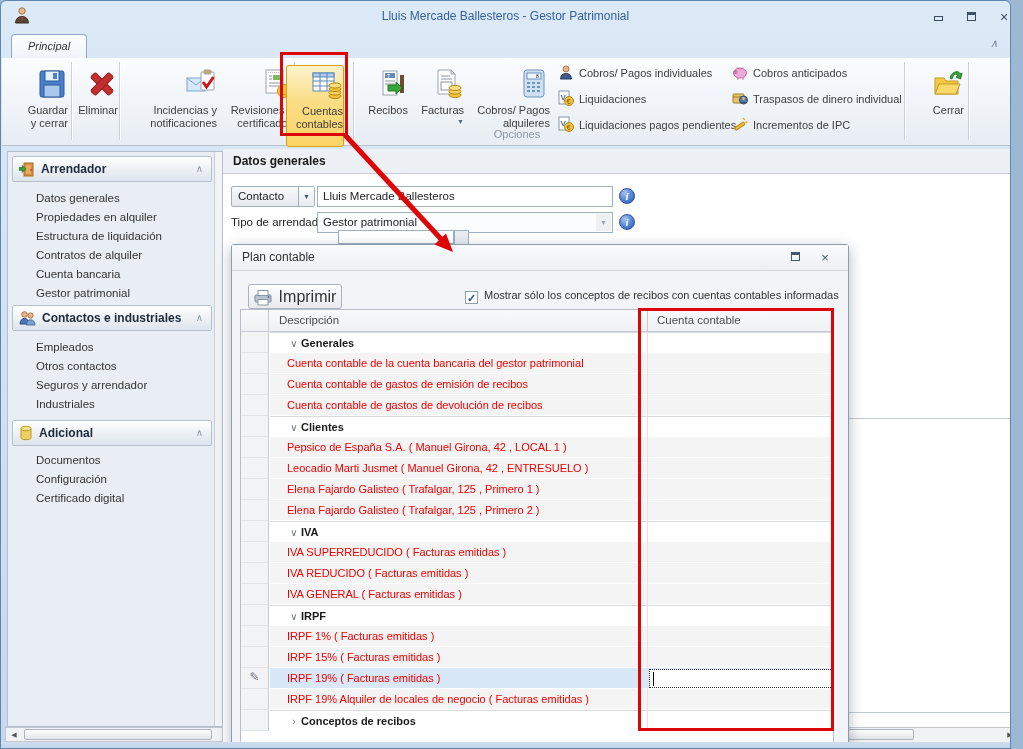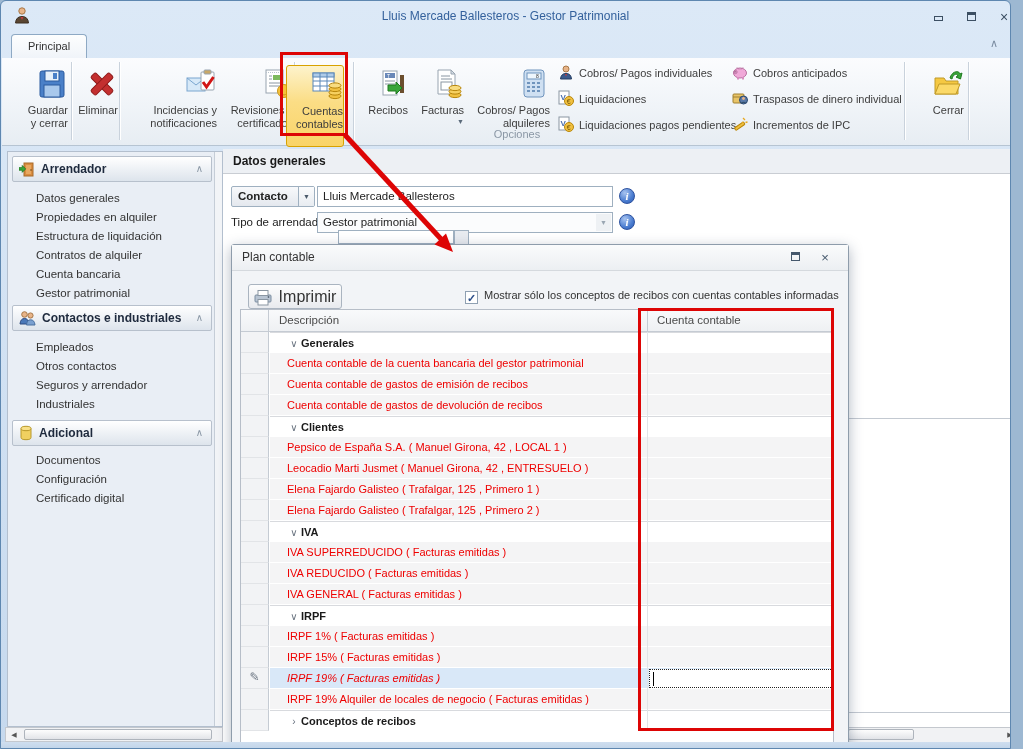--- a/index.html
+++ b/index.html
@@ -14,21 +14,21 @@
   .title-text { position:absolute; left:0; right:0; top:8px; text-align:center;
                 font-size:12px; color:#34619c; }
   .user-ico { position:absolute; left:12px; top:5px; }
   .winbtn { position:absolute; top:9px; width:24px; height:15px; text-align:center;
             color:#3c4f63; font-size:11px; line-height:14px; cursor:default; }
   .wb-min { left:925px; } .wb-max { left:958px; } .wb-close { left:991px; font-size:14px; }
   .wb-bar { display:inline-block; width:9px; height:5px; border:1px solid #3c4f63; margin-top:5px; }
   .wb-box { display:inline-block; width:9px; height:9px; border:1px solid #3c4f63; border-top-width:3px; margin-top:2px; }
 
   
-  .tabrow { position:absolute; left:0; top:30px; width:100%; height:27px; }
+  .tabrow { position:absolute; left:0; top:30px; width:100%; height:27px;font-style:italic; }
   .tab { position:absolute; left:10px; top:3px; width:76px; height:24px;
          background:linear-gradient(#fdfefe,#f0f4f9); border:1px solid #8ea9c4; border-bottom:none;
          border-radius:4px 4px 0 0; font-size:11px; color:#333; text-align:center; line-height:23px; }
   .ribbon-collapse { position:absolute; right:12px; top:6px; color:#7a8ba0; font-size:11px; }
 
   
   .ribbon { position:absolute; left:1px; top:57px; width:1021px; height:88px;
             background:linear-gradient(#fbfcfe 0%,#f0f4f8 55%,#e7edf3 100%);
             border-bottom:1px solid #b6c4d2; }
   .rsep { position:absolute; top:4px; height:78px; width:1px; background:#c9d2dc; box-shadow:1px 0 0 #ffffff; }
@@ -63,21 +63,21 @@
             border:1px solid #aeb4bc; border-radius:2px; }
 
   
   .main { position:absolute; left:222px; top:148px; width:797px; height:593px; background:#ffffff; }
   .main-hdr { position:absolute; left:0; top:0; width:100%; height:25px; background:#edf0f4;
               border-bottom:1px solid #c9cdd3; font-size:12px; font-weight:bold; color:#1a1a1a;
               line-height:24px; padding-left:10px; }
   .fld-label { position:absolute; font-size:11.5px; color:#222; }
   .combo-btn { position:absolute; width:84px; height:21px;
                background:linear-gradient(#f8f9fb,#e4e8ee); border:1px solid #9fb0c0; border-radius:2px;
-               font-size:11.5px; color:#222; line-height:19px; padding-left:6px; cursor:default;font-weight:bold; }
+               font-size:11.5px; color:#222; line-height:19px; padding-left:6px; cursor:default; }
   .combo-btn .dd { position:absolute; right:0; top:0; width:16px; height:100%;
                    border-left:1px solid #9fb0c0; background:linear-gradient(#fbfcfd,#e8ecf1);
                    color:#4a5a6a; font-size:7px; text-align:center; line-height:19px; }
   .tfield { position:absolute; height:21px; background:#fff; border:1px solid #9fb0c0;
             font-size:11.5px; color:#222; line-height:19px; padding-left:5px; }
   .tfield .dd2 { position:absolute; right:1px; top:1px; width:15px; height:17px; background:#eef1f4;
                  color:#9aa6b2; font-size:7px; text-align:center; line-height:17px; }
   .info { position:absolute; width:16px; height:16px; border-radius:50%;
           background:radial-gradient(circle at 35% 28%, #a8c4f0, #4a7cd0 60%, #2d5cb0);
           border:1px solid #2d52a0; color:#fff; font-size:11px; font-weight:bold; font-style:italic;
@@ -123,21 +123,21 @@
   .tbody { position:absolute; left:0; top:22px; width:100%; }
   .trow { position:relative; height:21px; font-size:11px; }
   .trow .sel { position:absolute; left:0; top:0; width:28px; height:100%;
                background:#f2f3f5; border-right:1px solid #c5cbd3; border-bottom:1px solid #e2e4e7;
                text-align:center; color:#6a7480; font-size:12px; line-height:19px; }
   .trow .desc { position:absolute; left:29px; top:0; right:0; height:100%; line-height:20px; }
   .trow .vline { position:absolute; left:406px; top:0; width:1px; height:100%; background:#e2e4e7; }
   .trow.item .desc { background:#f4f4f5; border-bottom:1px solid #ffffff; color:#ee0000; padding-left:17px; }
   .trow.group .desc { background:#fff; border-top:1px solid #d8dade; color:#1a1a1a; font-weight:bold; padding-left:17px; }
   .trow.group .chev { display:inline-block; width:14px; color:#6a7480; font-weight:normal; font-size:10px; text-align:center; }
-  .trow.selected .desc { background:#d9e8f8;font-style:italic; }
+  .trow.selected .desc { background:#d9e8f8; }
   .editor { position:absolute; left:408px; top:1px; width:184px; height:19px; background:#fff;
             border:1px dotted #222; }
   .editor .caret { position:absolute; left:3px; top:2px; width:1px; height:14px; background:#000; }
 
   
   .red-box-btn { position:absolute; left:279px; top:51px; width:68px; height:84px;
                  border:3px solid #dd0505; z-index:45; }
   .red-box-col { position:absolute; left:406px; top:63px; width:196px; height:423px;
                  border:3px solid #dd0505; z-index:40; pointer-events:none; }
   #arrow-overlay { position:absolute; left:0; top:0; z-index:60; pointer-events:none; }

